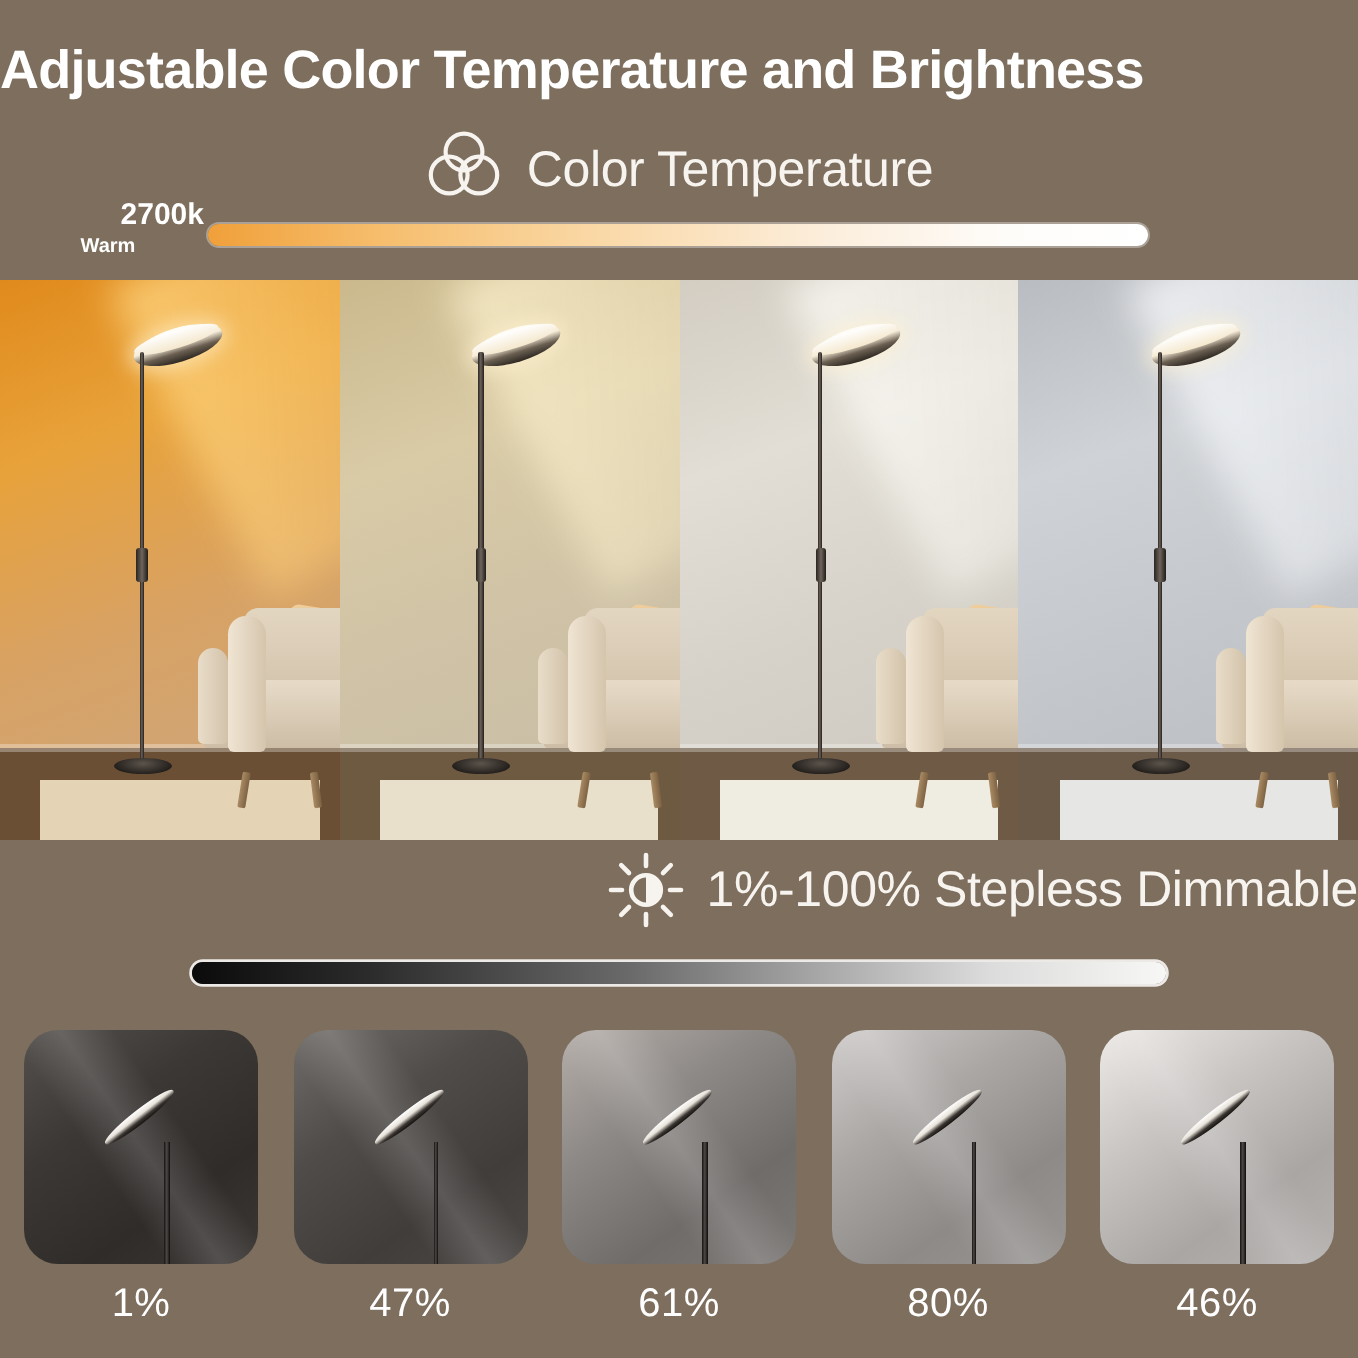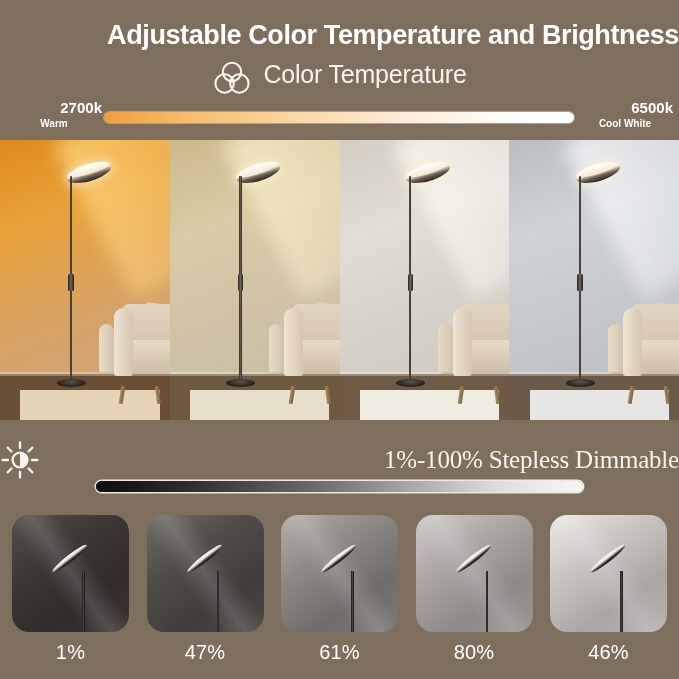--- a/index.html
+++ b/index.html
@@ -11,27 +11,27 @@
     position:relative;
   }
 
   
   .top-section{
     position:absolute; left:0; top:0; width:679px; height:140px;
     background:#7D6E5D;
   }
   .main-title{
     position:absolute; left:0; top:20px; width:679px;
-    text-align:right; color:#FFFFFF;
+    text-align:left; color:#FFFFFF;
     font-size:27px; font-weight:bold; letter-spacing:-0.4px;
     font-family:"Liberation Sans", sans-serif;
   }
   .ct-head{
     position:absolute; left:0; top:60px; width:679px; height:40px;
-    display:flex; align-items:flex-start; justify-content:center; gap:11px;
+    display:flex; align-items:flex-end; justify-content:center; gap:11px;
   }
   .ct-head-label{
     color:#F7F4F0; font-size:25px; font-weight:400; letter-spacing:-0.2px;
   }
   .venn-icon{ width:40px; height:36px; display:block; }
 
   
   .ct-bar-row{
     position:absolute; left:0; top:98px; width:679px; height:42px;
   }
@@ -140,22 +140,22 @@
   }
   .sofa .leg.l{ left:22px; transform:rotate(9deg); }
   .sofa .leg.r{ left:58px; transform:rotate(-7deg); }
 
   
   .dim-section{
     position:absolute; left:0; top:420px; width:679px; height:259px;
     background:#7D6E5D;
   }
   .dim-head{
-    position:absolute; left:0; top:20px; width:679px; height:40px;
-    display:flex; align-items:center; justify-content:space-between; gap:10px;font-family:Liberation Serif, serif;
+    position:absolute; left:0; top:5px; width:679px; height:40px;
+    display:flex; align-items:center; justify-content:flex-end; gap:10px;
   }
   .sun-icon{ width:40px; height:40px; display:block; }
   .dim-head-label{
     color:#F7F4F0; font-size:25px; font-weight:400; letter-spacing:-0.2px;
   }
   .dim-bar{
     position:absolute; left:96px; top:61px; width:487px; height:11px;
     border-radius:6px;
     background:linear-gradient(90deg,#0b0b0b 0%,#2b2b2b 18%,#6a6a6a 45%,#a9a9a9 65%,#dcdcdc 82%,#f7f7f5 100%);
     box-shadow:0 0 0 1.4px rgba(255,255,255,0.85);
@@ -204,24 +204,20 @@
     </svg>
     <span class="ct-head-label">Color Temperature</span>
   </div>
 
   <div class="ct-bar-row">
     <div class="ct-end left">
       <span class="kelvin">2700k</span>
       <span class="sub">Warm</span>
     </div>
     <div class="ct-bar"></div>
-    <div class="ct-end right">
-      <span class="kelvin">6500k</span>
-      <span class="sub">Cool White</span>
-    </div>
   </div>
 </div>
 
 <div class="rooms" id="rooms">
     <div class="room">
       <div class="wall" style="background:linear-gradient(160deg,#e08a1c 0%,#e8a23a 28%,#d8a264 58%,#c9a782 100%)"></div>
       <div class="light-cone" style="background:linear-gradient(115deg,rgba(255,214,130,0.95),rgba(255,190,90,0.15) 70%)"></div>
       <div class="floor" style="background:#6b4f34"></div>
       <div class="rug" style="background:#e4d3b5"></div>
       <div class="baseboard"></div>

